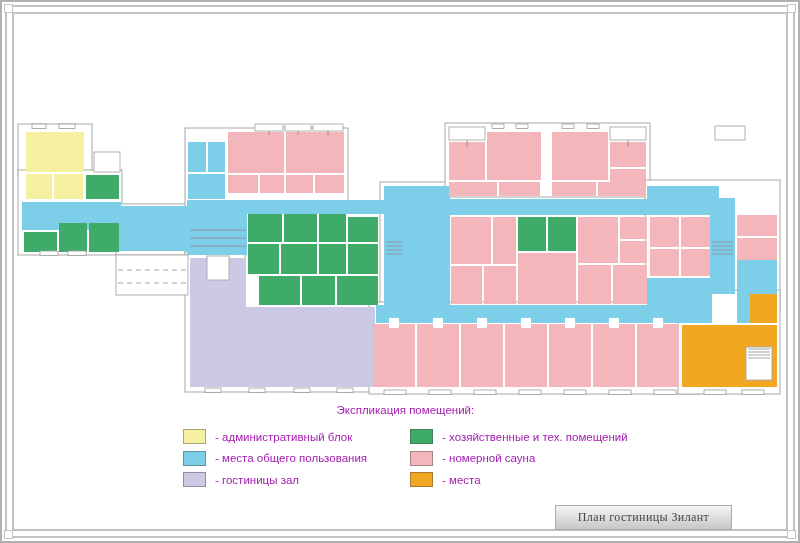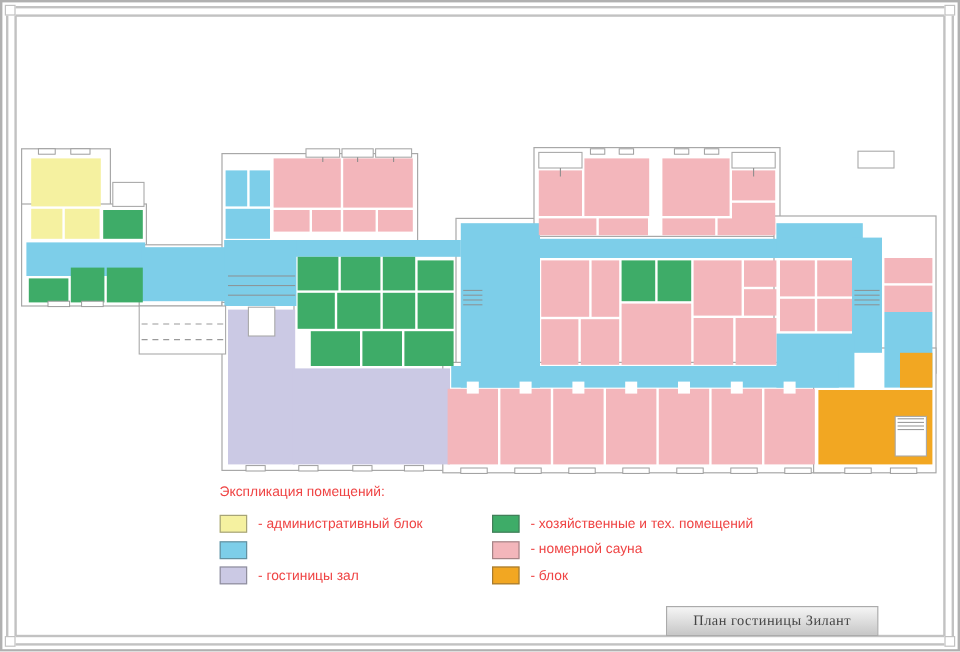--- a/index.html
+++ b/index.html
@@ -10,21 +10,21 @@
   }
   .frame-outer{position:absolute; left:3px; top:3px; right:3px; bottom:3px;
     border:2px solid #c2c2c2; pointer-events:none;}
   .frame-inner{position:absolute; left:10px; top:10px; right:10px; bottom:10px;
     border:2px solid #c2c2c2; pointer-events:none;}
   .corner{position:absolute; width:9px; height:9px; background:#fff;
     border:1.5px solid #c2c2c2; box-sizing:border-box;}
   .corner.tl{left:2px; top:2px;} .corner.tr{right:2px; top:2px;}
   .corner.bl{left:2px; bottom:2px;} .corner.br{right:2px; bottom:2px;}
   svg.plan{position:absolute; left:0; top:0; width:800px; height:543px;}
-  .legend{position:absolute; left:181px; top:402px; color:#ef4444;}
+  .legend{position:absolute; left:181px; top:402px; color:#a21caf;text-align:center;}
   .legend-title{font-size:11.5px; margin-bottom:10px;}
   .legend-cols{display:flex;}
   .legend-col{display:flex; flex-direction:column;}
   .legend-col.c0{width:227px;}
   .legend-item{display:flex; align-items:center; height:21.5px;}
   .swatch{width:23px; height:15px; margin-right:9px;
     border:1px solid rgba(70,70,70,.45); box-sizing:border-box; flex:none;}
   .legend-label{font-size:11.5px; white-space:nowrap;}
   .title-block{
     position:absolute; left:553px; top:503px; width:177px; height:25px;
@@ -200,38 +200,39 @@
   <div class="legend">
     <div class="legend-title">Экспликация помещений:</div>
     <div class="legend-cols">
       <div class="legend-col c0" id="legend-col-0">
           <div class="legend-item">
             <span class="swatch" style="background: rgb(245, 241, 160);"></span>
             <span class="legend-label">- административный блок</span>
           </div>
           <div class="legend-item">
             <span class="swatch" style="background: rgb(125, 206, 233);"></span>
+            <span class="legend-label">- места общего пользования</span>
           </div>
           <div class="legend-item">
             <span class="swatch" style="background: rgb(203, 201, 228);"></span>
             <span class="legend-label">- гостиницы зал</span>
           </div>
         </div>
       <div class="legend-col c1" id="legend-col-1">
           <div class="legend-item">
             <span class="swatch" style="background: rgb(62, 172, 104);"></span>
             <span class="legend-label">- хозяйственные и тех. помещений</span>
           </div>
           <div class="legend-item">
             <span class="swatch" style="background: rgb(243, 182, 187);"></span>
             <span class="legend-label">- номерной сауна</span>
           </div>
           <div class="legend-item">
             <span class="swatch" style="background: rgb(242, 167, 34);"></span>
-            <span class="legend-label">- блок</span>
+            <span class="legend-label">- места</span>
           </div>
         </div>
     </div>
   </div>
 
   <div class="title-block">
     <span>План гостиницы Зилант</span>
   </div>
 </div>
 

